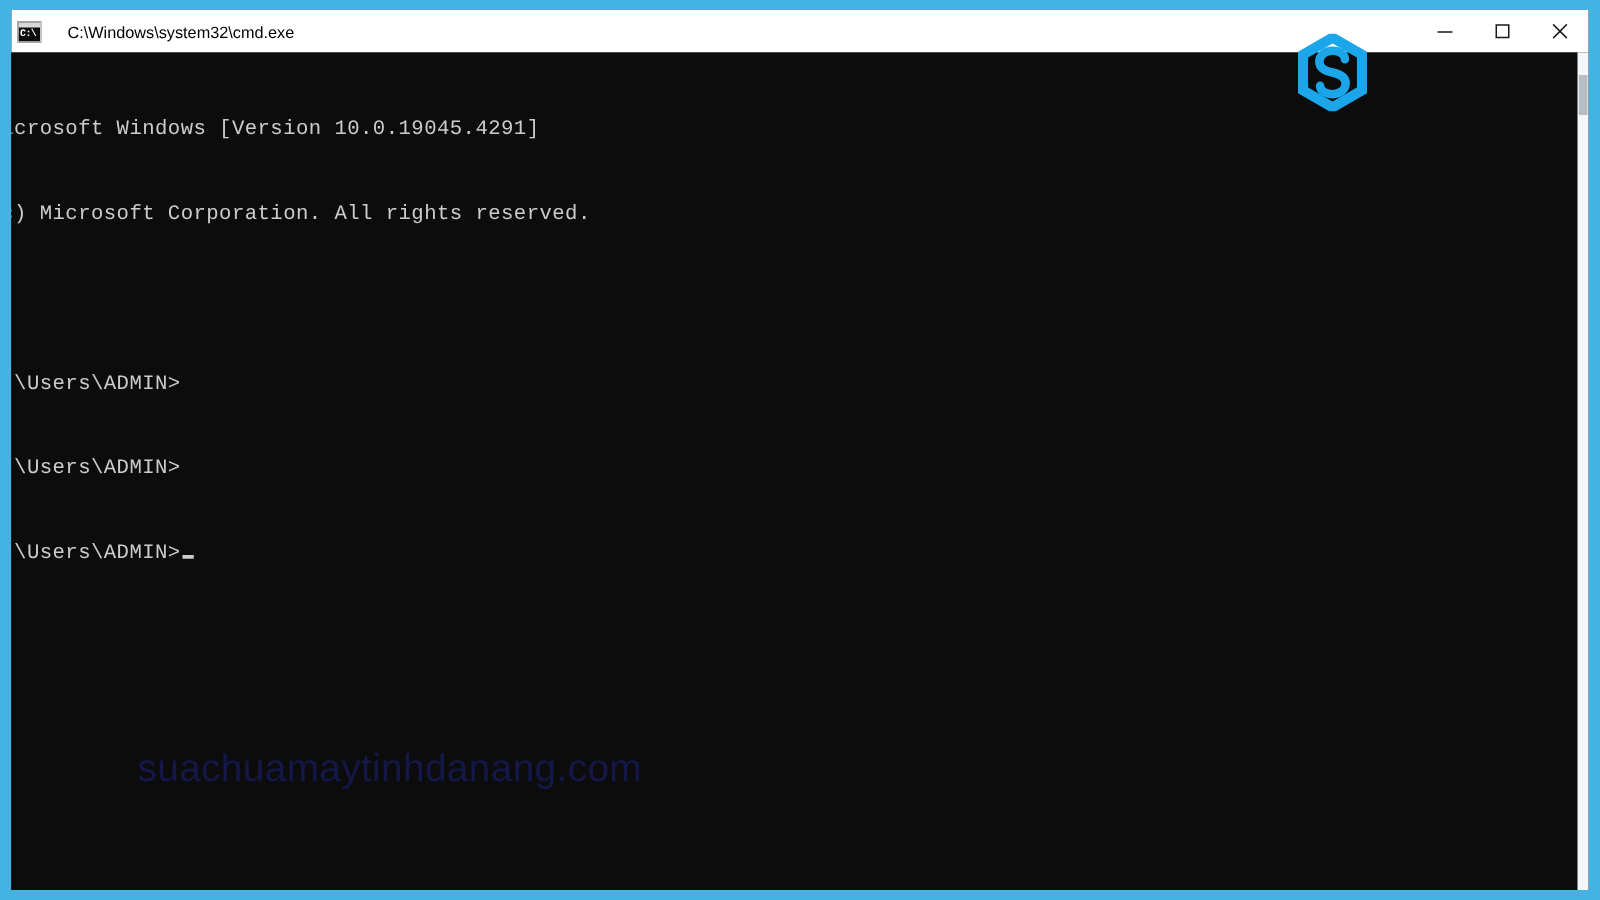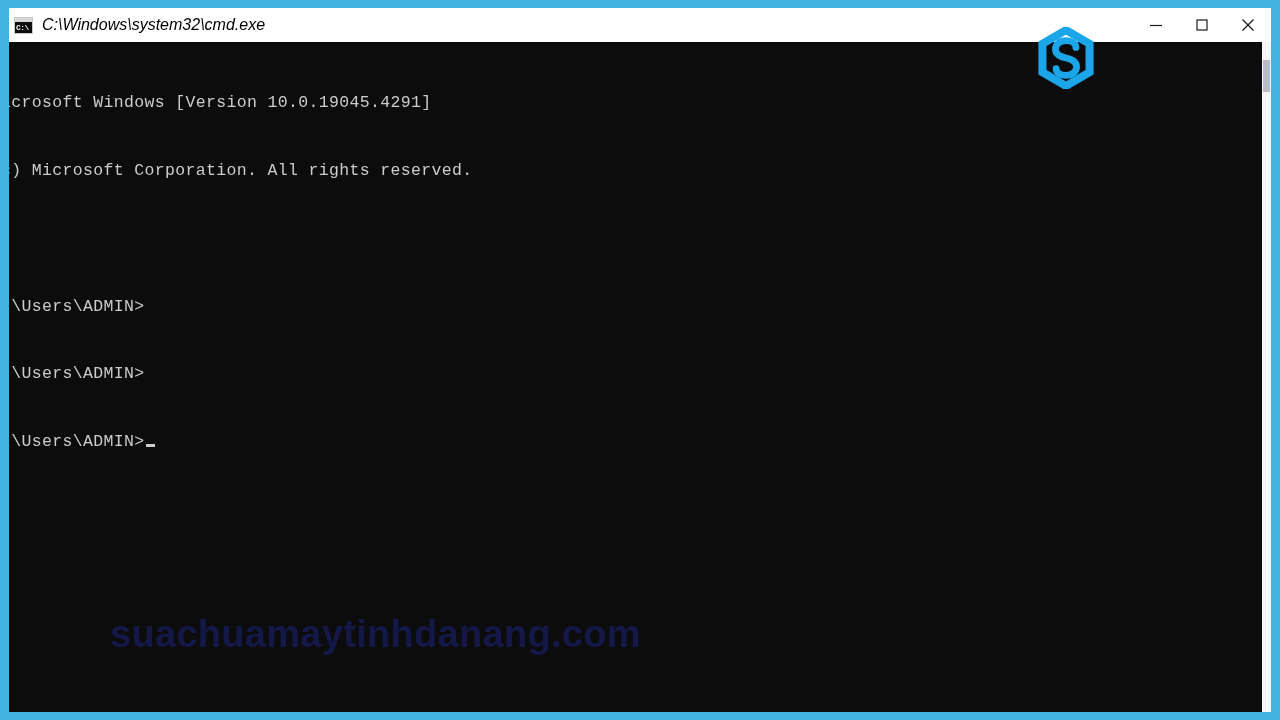--- a/index.html
+++ b/index.html
@@ -67,27 +67,26 @@
     top: 4px;
     font-family: "Liberation Mono", monospace;
     font-size: 8px;
     line-height: 11px;
     color: #ffffff;
     letter-spacing: -0.5px;
     font-weight: bold;
   }
 
   #titlebar-text {
-    margin-left: 9px;
-    font-family: "Liberation Sans", sans-serif;
-    font-size: 16px;
+    margin-left: 21px;
+    font-family: "Liberation Sans", sans-serif;
+    font-size: 13px;
     color: #000000;
     white-space: nowrap;
     flex: 0 0 auto;
-    font-style: italic;
   }
 
   #titlebar-spacer { flex: 1 1 auto; }
 
   .win-btn {
     width: 46px;
     height: 34px;
     display: flex;
     align-items: center;
     justify-content: center;
@@ -130,27 +129,26 @@
     position: relative;
     top: 1px;
   }
 
   
   #watermark {
     position: absolute;
     left: 101px;
     top: 555px;
     font-family: "Liberation Sans", sans-serif;
-    font-size: 38px;
-    font-weight: 700;
+    font-size: 31px;
+    font-weight: 400;
     color: #151a4e;
     letter-spacing: 0.3px;
     white-space: nowrap;
     opacity: 0.92;
-    margin-top: 16px;
   }
 
   
   #scrollbar {
     position: absolute;
     right: 0;
     top: 34px;
     width: 9px;
     height: 670px;
     background: #f4f7f9;

